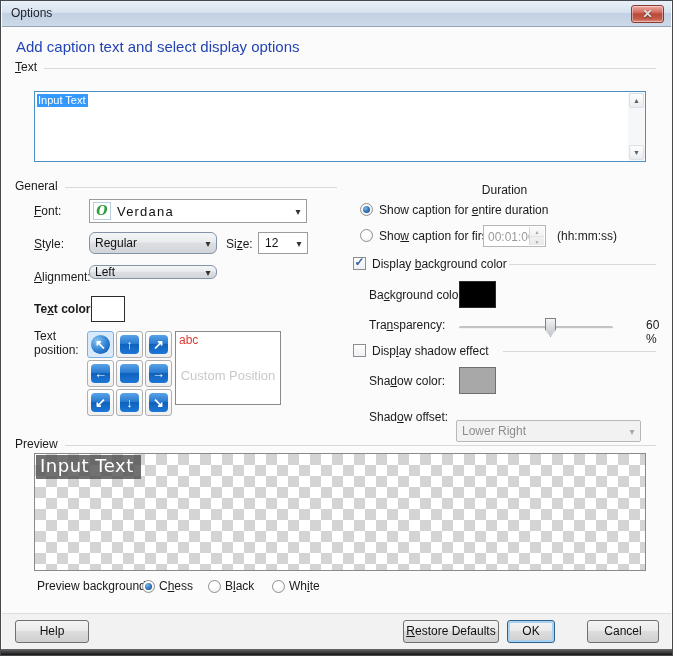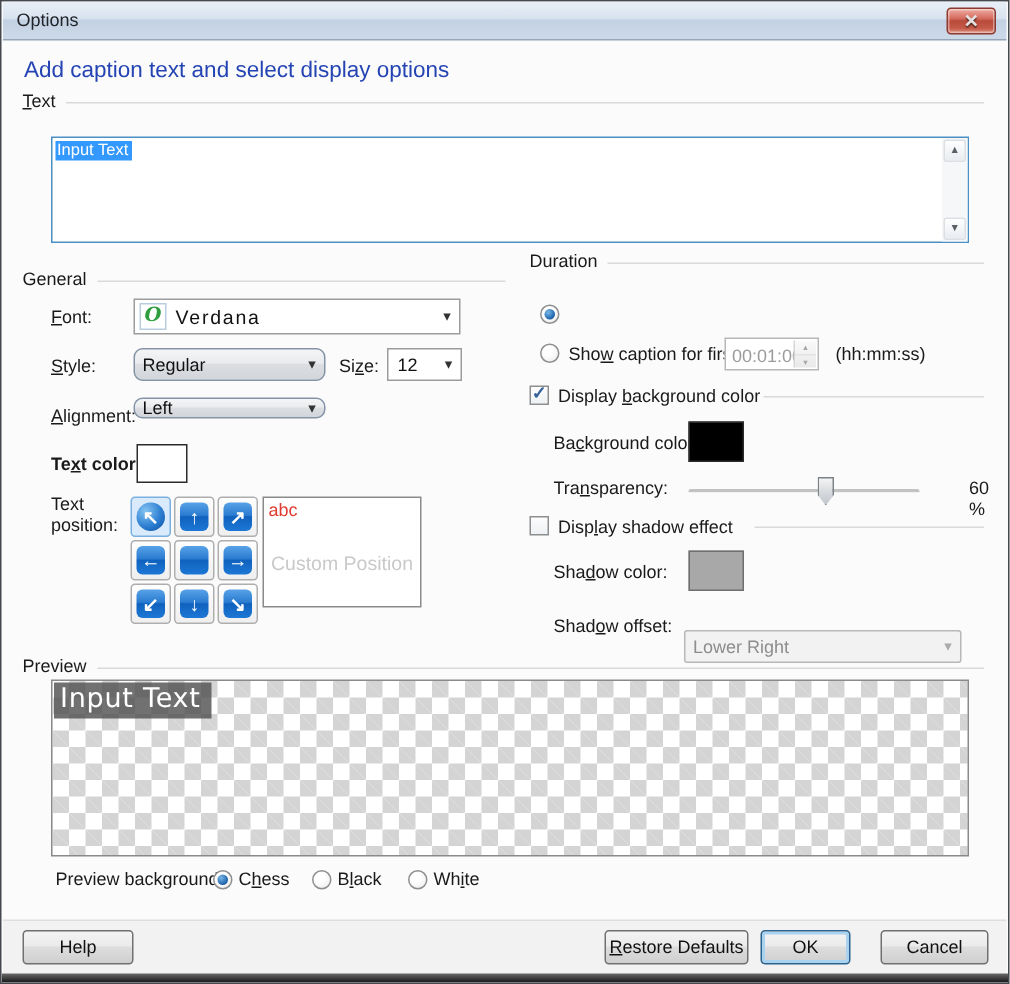--- a/index.html
+++ b/index.html
@@ -23,21 +23,21 @@
     text-align:center;cursor:pointer;}
   .close-btn .x{font-size:12px;font-weight:bold;color:#e3e3e3;line-height:17px;
     text-shadow:0 1px 1px rgba(0,0,0,.55);}
   
   .heading{position:absolute;left:15px;top:37px;font-size:15px;color:#2444b4;}
   
   .grouphead{position:absolute;display:flex;align-items:center;gap:7px;}
   .grouphead .gl{flex:1;height:1px;background:#d9d9d9;margin-top:2px;}
   #gh-text{left:14px;right:16px;top:59px;}
   #gh-general{left:14px;top:178px;width:322px;}
-  #gh-duration{left:352px;right:16px;top:166px;}
+  #gh-duration{left:352px;right:16px;top:182px;flex-direction:column;}
   #gh-preview{left:14px;right:16px;top:436px;}
   
   .textarea{position:absolute;left:33px;top:90px;width:612px;height:71px;
     background:#fff;border:1px solid #4a90c4;}
   .sel-text{position:absolute;left:2px;top:2px;background:#3399ff;color:#fff;
     font-size:11px;padding:0 2px 1px 1px;}
   .ta-scroll{position:absolute;top:0;right:0;bottom:0;width:17px;background:#f6f7f9;}
   .scroll-btn{position:absolute;right:1px;width:15px;height:15px;border:1px solid #dcdfe4;
     border-radius:2px;background:linear-gradient(180deg,#fefefe,#e9ecf0);
     text-align:center;cursor:pointer;}
@@ -124,21 +124,21 @@
     font-family:"DejaVu Sans",sans-serif;}
   
   .footer-sep{position:absolute;left:1px;right:1px;top:612px;height:1px;background:#dedede;}
   .footer-bg{position:absolute;left:1px;right:1px;top:613px;height:36px;background:#f2f2f2;}
   .btn{position:absolute;top:619px;height:23px;border:1px solid #707070;border-radius:3px;
     background:linear-gradient(180deg,#f3f3f3 0%,#ebebeb 45%,#dddddd 50%,#cfcfcf 100%);
     font-size:12px;color:#111;text-align:center;line-height:21px;cursor:pointer;
     font-family:"Liberation Sans",sans-serif;}
   #btn-help{left:14px;width:74px;}
   #btn-restore{left:402px;width:96px;}
-  #btn-ok{left:506px;width:60px;border-color:#2c628b;box-shadow:inset 0 0 0 2px #a8d2f0;}
+  #btn-ok{left:506px;width:48px;border-color:#2c628b;box-shadow:inset 0 0 0 2px #a8d2f0;}
   #btn-cancel{left:586px;width:72px;}
   .bottom-band{position:absolute;left:0;right:0;bottom:0;height:6px;
     background:linear-gradient(180deg,#6a6a6a,#161616);}
   u{text-decoration:underline;}
 </style>
 </head>
 <body>
 
 <div class="window">
 
@@ -234,20 +234,21 @@
     <span class="abc">abc</span>
     <span class="cp">Custom Position</span>
   </div>
 
   <div class="grouphead" id="gh-duration">
     <span>Duration</span>
     <div class="gl"></div>
   </div>
 
   <div class="radio sel" style="left:359px;top:202px;"></div>
+  <span class="flbl" style="left:378px;top:202px;">Show caption for <u>e</u>ntire duration</span>
 
   <div class="radio" style="left:359px;top:228px;"></div>
   <span class="flbl" style="left:378px;top:228px;">Sho<u>w</u> caption for first</span>
   <div class="spinner">
     <span class="sval">00:01:00</span>
     <div class="spin-btns">
       <div>▲</div>
       <div>▼</div>
     </div>
   </div>

